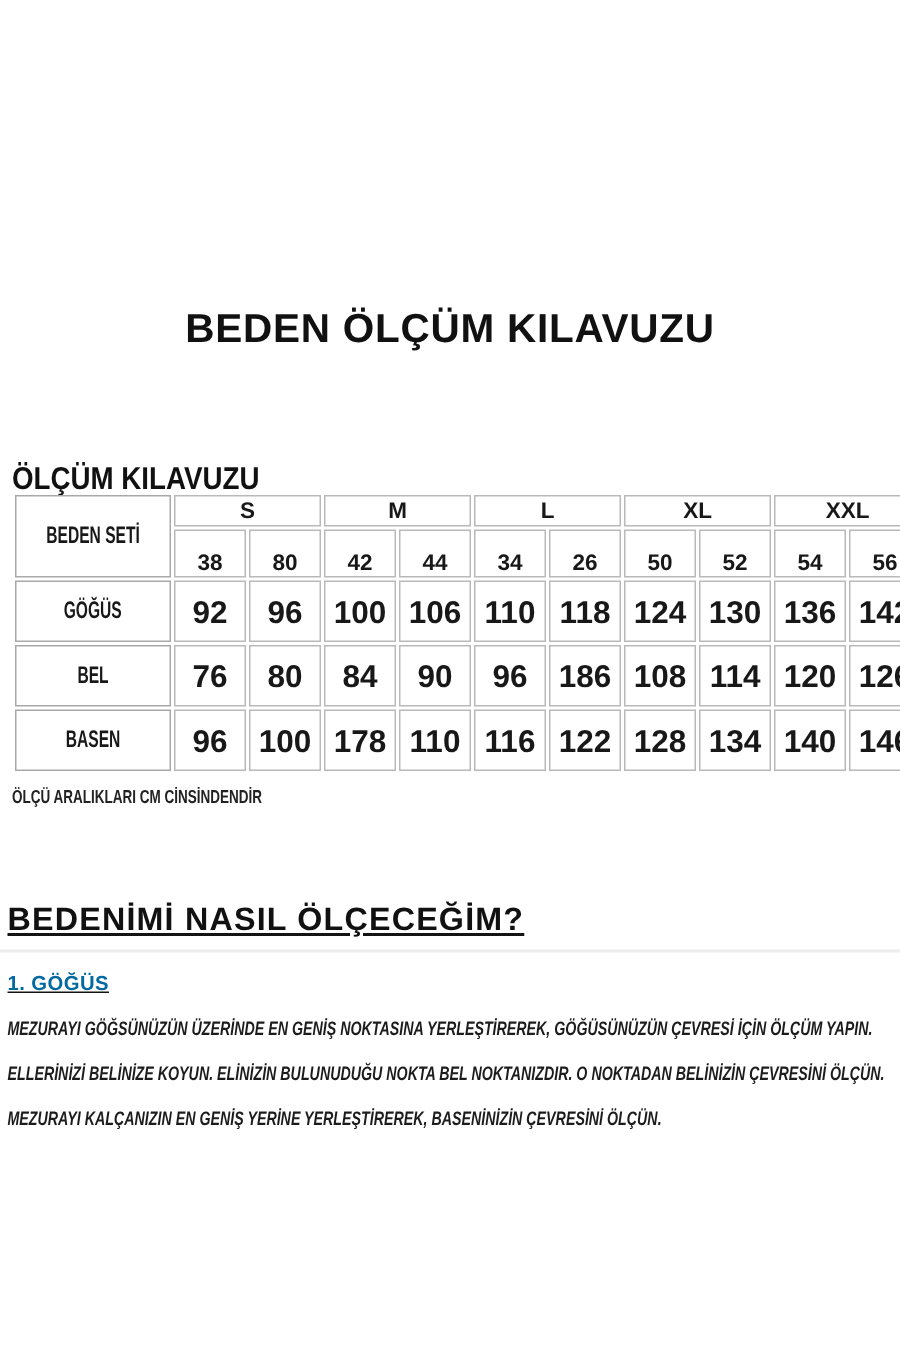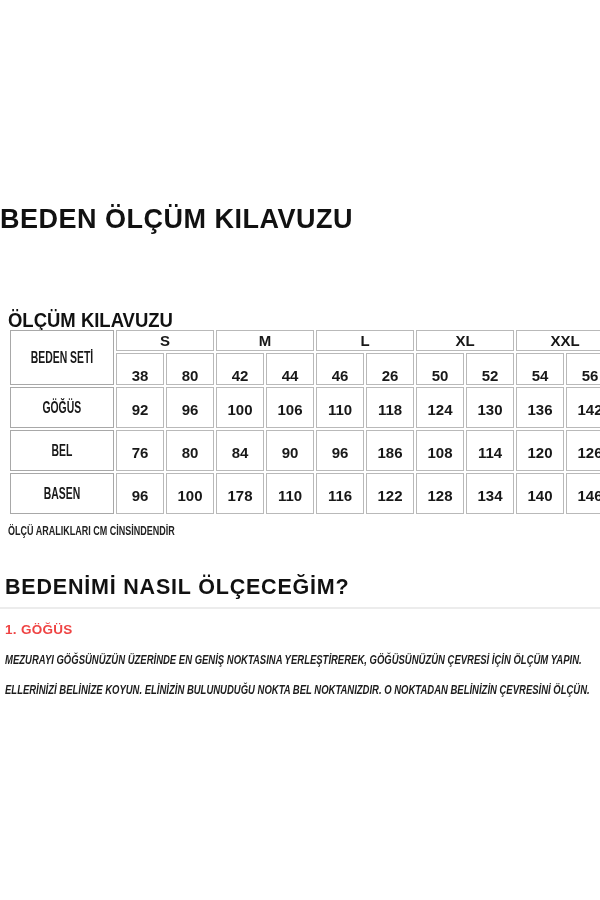--- a/index.html
+++ b/index.html
@@ -5,21 +5,21 @@
   html,body{margin:0;padding:0;}
   body{
     width:600px;height:900px;background:#ffffff;color:#141414;
     font-family:"Liberation Sans", sans-serif;
     position:relative;overflow:hidden;
     -webkit-font-smoothing:antialiased;
   }
   
   #main-title{
     position:absolute;top:186px;left:0;right:0;
-    font-size:27px;font-weight:800;
+    text-align:center;font-size:27px;font-weight:800;
     letter-spacing:0.5px;color:#111;white-space:nowrap;
   }
   
   #guide-heading{
     position:absolute;top:291px;left:8px;
     font-size:21px;font-weight:800;color:#111;white-space:nowrap;
   }
   #guide-heading .squeeze{display:inline-block;transform:scaleX(0.88);transform-origin:left center;}
   
   #table-wrap{position:absolute;top:328px;left:8px;width:584px;}
@@ -29,40 +29,40 @@
   }
   #size-table th,#size-table td{
     border:1px solid #b9b9b9;background:#fff;box-sizing:border-box;
     text-align:center;vertical-align:middle;padding:0;
     font-weight:bold;color:#181818;
   }
   #size-table .row-groups th{height:21px;font-size:15px;}
   #size-table th.label-head{font-size:16px;border-color:#a8a8a8;}
   #size-table .row-numbers td{height:30px;font-size:15px;padding-top:13px;}
   #size-table tbody th{height:41px;font-size:16px;border-color:#a8a8a8;}
-  #size-table tbody td{height:41px;font-size:15px;padding-top:3px;}
+  #size-table tbody td{height:41px;font-size:21px;padding-top:3px;}
   .cond{
     display:inline-block;transform:scaleX(0.65);transform-origin:center;
     white-space:nowrap;font-weight:700;
   }
   
   #note{
     position:absolute;top:524px;left:8px;
     font-size:12.5px;font-weight:bold;color:#222;white-space:nowrap;
   }
   #note .cond-l{display:inline-block;transform:scaleX(0.72);transform-origin:left center;white-space:nowrap;}
   
-  #howto{position:absolute;top:575px;left:0;width:600px;}
+  #howto{position:absolute;top:601px;left:0;width:600px;text-decoration:underline;}
   #howto-heading{
     font-size:21.5px;font-weight:800;color:#111;margin:0;
     padding:0 0 7px 5px;letter-spacing:0.8px;white-space:nowrap;
     border-bottom:2px solid #ececec;
   }
   .step-title{
-    margin:13px 0 0 5px;font-size:13.5px;font-weight:800;color:#ef4444;
+    margin:13px 0 0 5px;font-size:13.5px;font-weight:800;color:#0369a1;
     letter-spacing:0.3px;white-space:nowrap;
   }
   .step-desc{
     margin:15px 0 0 5px;font-size:13px;font-style:italic;font-weight:bold;
     color:#1c1c1c;white-space:nowrap;text-align:right;
   }
   .step-desc .cond-l{display:inline-block;transform:scaleX(0.73);transform-origin:left center;white-space:nowrap;}
 </style>
 </head>
 <body>
@@ -84,21 +84,21 @@
           <th colspan="2">M</th>
           <th colspan="2">L</th>
           <th colspan="2">XL</th>
           <th colspan="2">XXL</th>
         </tr>
       <tr class="row-numbers" id="subsize-row">
           <td>38</td>
           <td>80</td>
           <td>42</td>
           <td>44</td>
-          <td>46</td>
+          <td>34</td>
           <td>26</td>
           <td>50</td>
           <td>52</td>
           <td>54</td>
           <td>56</td>
         </tr>
     </thead>
     <tbody id="measure-rows">
         <tr>
           <th><span class="cond">GÖĞÜS</span></th>
@@ -144,14 +144,15 @@
 </div>
 
 <div id="note"><span class="cond-l">ÖLÇÜ ARALIKLARI CM CİNSİNDENDİR</span></div>
 
 <div id="howto">
   <h2 id="howto-heading">BEDENİMİ NASIL ÖLÇECEĞİM?</h2>
   <div id="steps">
       <h3 class="step-title">1. GÖĞÜS</h3>
       <p class="step-desc"><span class="cond-l">MEZURAYI GÖĞSÜNÜZÜN ÜZERİNDE EN GENİŞ NOKTASINA YERLEŞTİREREK, GÖĞÜSÜNÜZÜN ÇEVRESİ İÇİN ÖLÇÜM YAPIN.</span></p>
       <p class="step-desc"><span class="cond-l">ELLERİNİZİ BELİNİZE KOYUN. ELİNİZİN BULUNUDUĞU NOKTA BEL NOKTANIZDIR. O NOKTADAN BELİNİZİN ÇEVRESİNİ ÖLÇÜN.</span></p>
+      <p class="step-desc"><span class="cond-l">MEZURAYI KALÇANIZIN EN GENİŞ YERİNE YERLEŞTİREREK, BASENİNİZİN ÇEVRESİNİ ÖLÇÜN.</span></p>
     </div>
 </div>
 
 </body></html>

